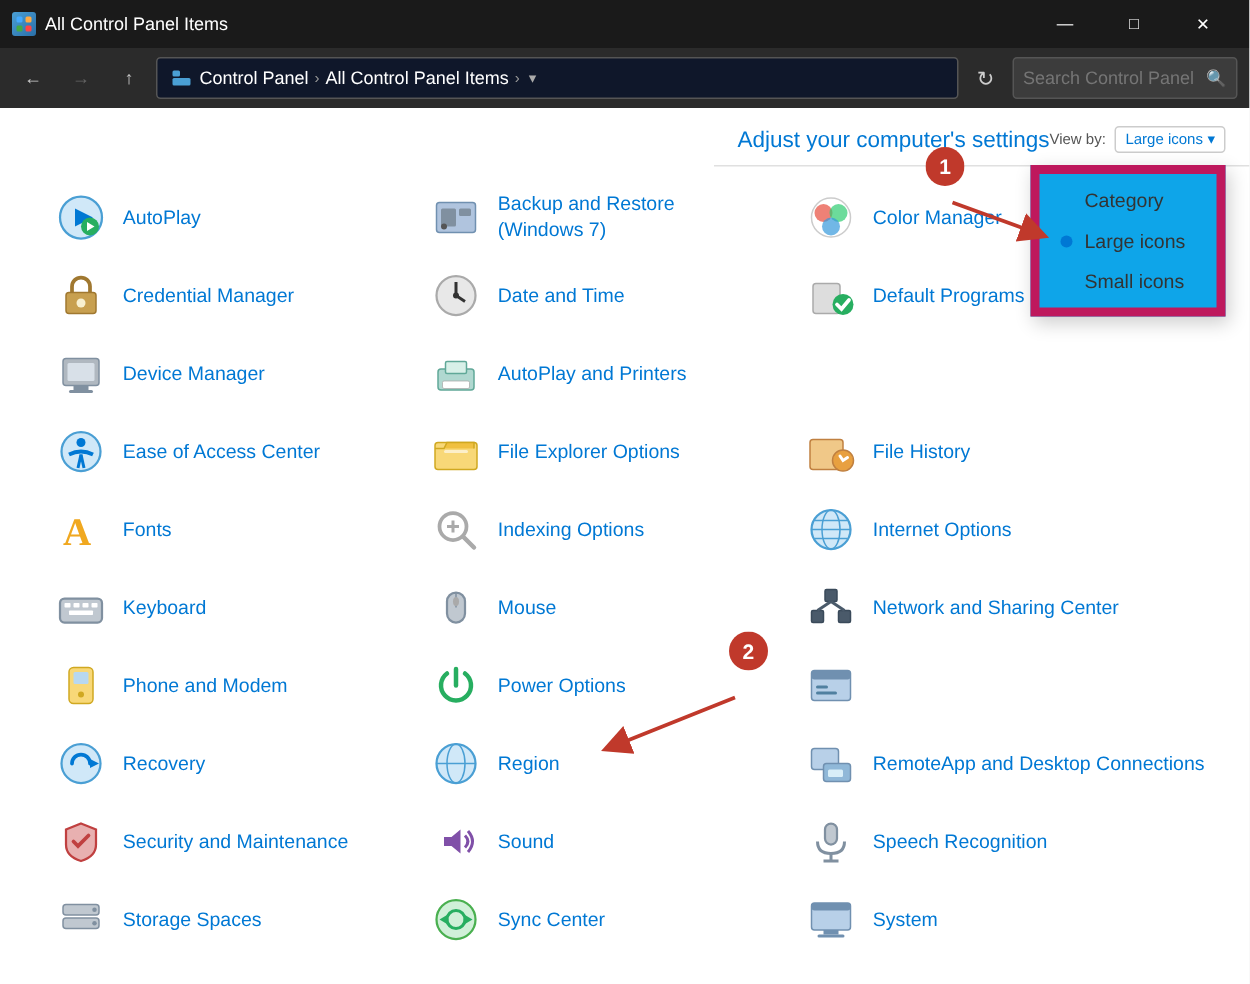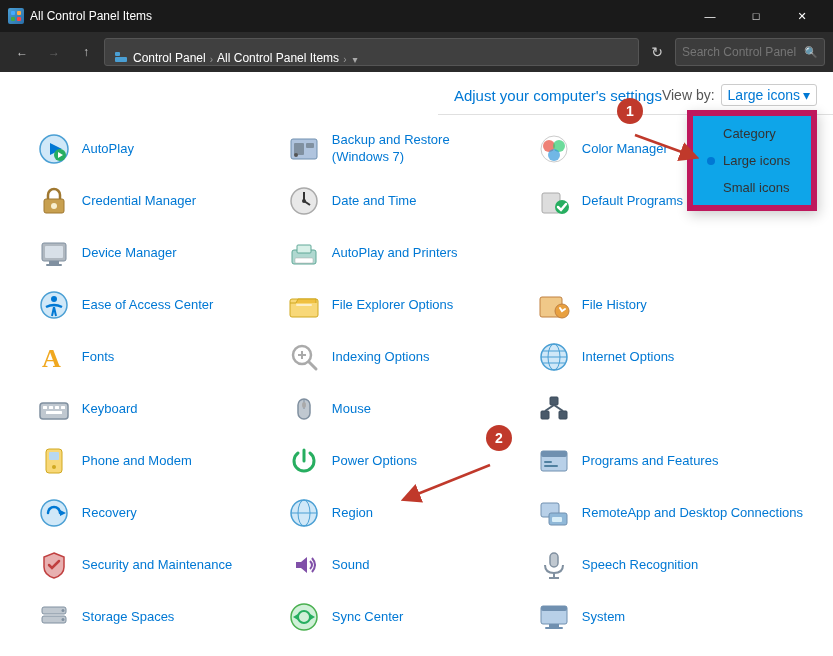--- a/index.html
+++ b/index.html
@@ -43,26 +43,26 @@
     .nav-btn {
       width: 28px; height: 28px;
       background: none; border: none; color: #ccc;
       cursor: pointer; font-size: 12px;
       display: flex; align-items: center; justify-content: center;
       border-radius: 3px;
     }
     .nav-btn:disabled { color: #666; cursor: default; }
     .address-path {
       flex: 1;
-      background: #404040;
+      background: #0f172a;
       border: 1px solid #555;
       border-radius: 3px;
       height: 28px;
       display: flex;
-      align-items: flex-end;
+      align-items: center;
       padding: 0 8px;
       color: white;
       font-size: 12px;
       gap: 4px;
     }
     .path-sep { color: #999; font-size: 10px; }
     .path-item { color: white; font-size: 12px; }
     .path-arrow { color: #aaa; font-size: 10px; margin-left: 2px; }
     .refresh-btn {
       width: 28px; height: 28px;
@@ -108,21 +108,21 @@
     }
     .page-title {
       color: #0078d4;
       font-size: 15px;
       font-weight: 400;
     }
     .view-by {
       display: flex;
       align-items: center;
       gap: 6px;
-      font-size: 14px;
+      font-size: 10px;
       color: #333;
     }
     .view-by-label { color: #555; }
     .view-by-value {
       color: #0078d4;
       cursor: pointer;
       display: flex; align-items: center; gap: 3px;
       padding: 2px 6px;
       border: 1px solid #ccc;
       border-radius: 3px;
@@ -498,20 +498,21 @@
       <div class="grid-item">
         <div class="item-icon icon-network">
           <svg width="32" height="32" viewBox="0 0 32 32">
               <rect x="3" y="18" width="8" height="8" rx="1" fill="#4a5a6a" stroke="#3a4a5a" stroke-width="1"></rect>
               <rect x="12" y="4" width="8" height="8" rx="1" fill="#4a5a6a" stroke="#3a4a5a" stroke-width="1"></rect>
               <rect x="21" y="18" width="8" height="8" rx="1" fill="#4a5a6a" stroke="#3a4a5a" stroke-width="1"></rect>
               <line x1="16" y1="12" x2="7" y2="18" stroke="#4a5a6a" stroke-width="2"></line>
               <line x1="16" y1="12" x2="25" y2="18" stroke="#4a5a6a" stroke-width="2"></line>
             </svg>
         </div>
+        <span class="item-label">Network and Sharing Center</span>
       </div>
     </div>
 
     <div class="grid-row" style="position:relative;">
       <div class="grid-item">
         <div class="item-icon icon-phone">
           <svg width="32" height="32" viewBox="0 0 32 32">
               <rect x="8" y="4" width="16" height="24" rx="3" fill="#f8d878" stroke="#d0a820" stroke-width="1"></rect>
               <rect x="11" y="7" width="10" height="8" rx="1" fill="#b8d8f0"></rect>
               <circle cx="16" cy="22" r="2" fill="#d0a820"></circle>
@@ -532,21 +533,20 @@
       </div>
       <div class="grid-item">
         <div class="item-icon icon-programs">
           <svg width="32" height="32" viewBox="0 0 32 32">
               <rect x="3" y="6" width="26" height="20" rx="2" fill="#b8d0e8" stroke="#7090b0" stroke-width="1"></rect>
               <rect x="3" y="6" width="26" height="6" rx="2" fill="#7090b0"></rect>
               <rect x="6" y="16" width="8" height="2" rx="1" fill="#5080a0"></rect>
               <rect x="6" y="20" width="14" height="2" rx="1" fill="#5080a0"></rect>
             </svg>
         </div>
-        <span class="item-label">Programs and Features</span>
       </div>
     </div>
 
     <div class="grid-row">
       <div class="grid-item">
         <div class="item-icon icon-recovery">
           <svg width="32" height="32" viewBox="0 0 32 32">
               <circle cx="16" cy="16" r="13" fill="#d0e8f8" stroke="#4a9fd4" stroke-width="1.5"></circle>
               <path d="M10 16 A6 6 0 0 1 22 16" fill="none" stroke="#0078d4" stroke-width="2.5" stroke-linecap="round"></path>
               <polygon points="22,13 22,19 28,16" fill="#0078d4"></polygon>

